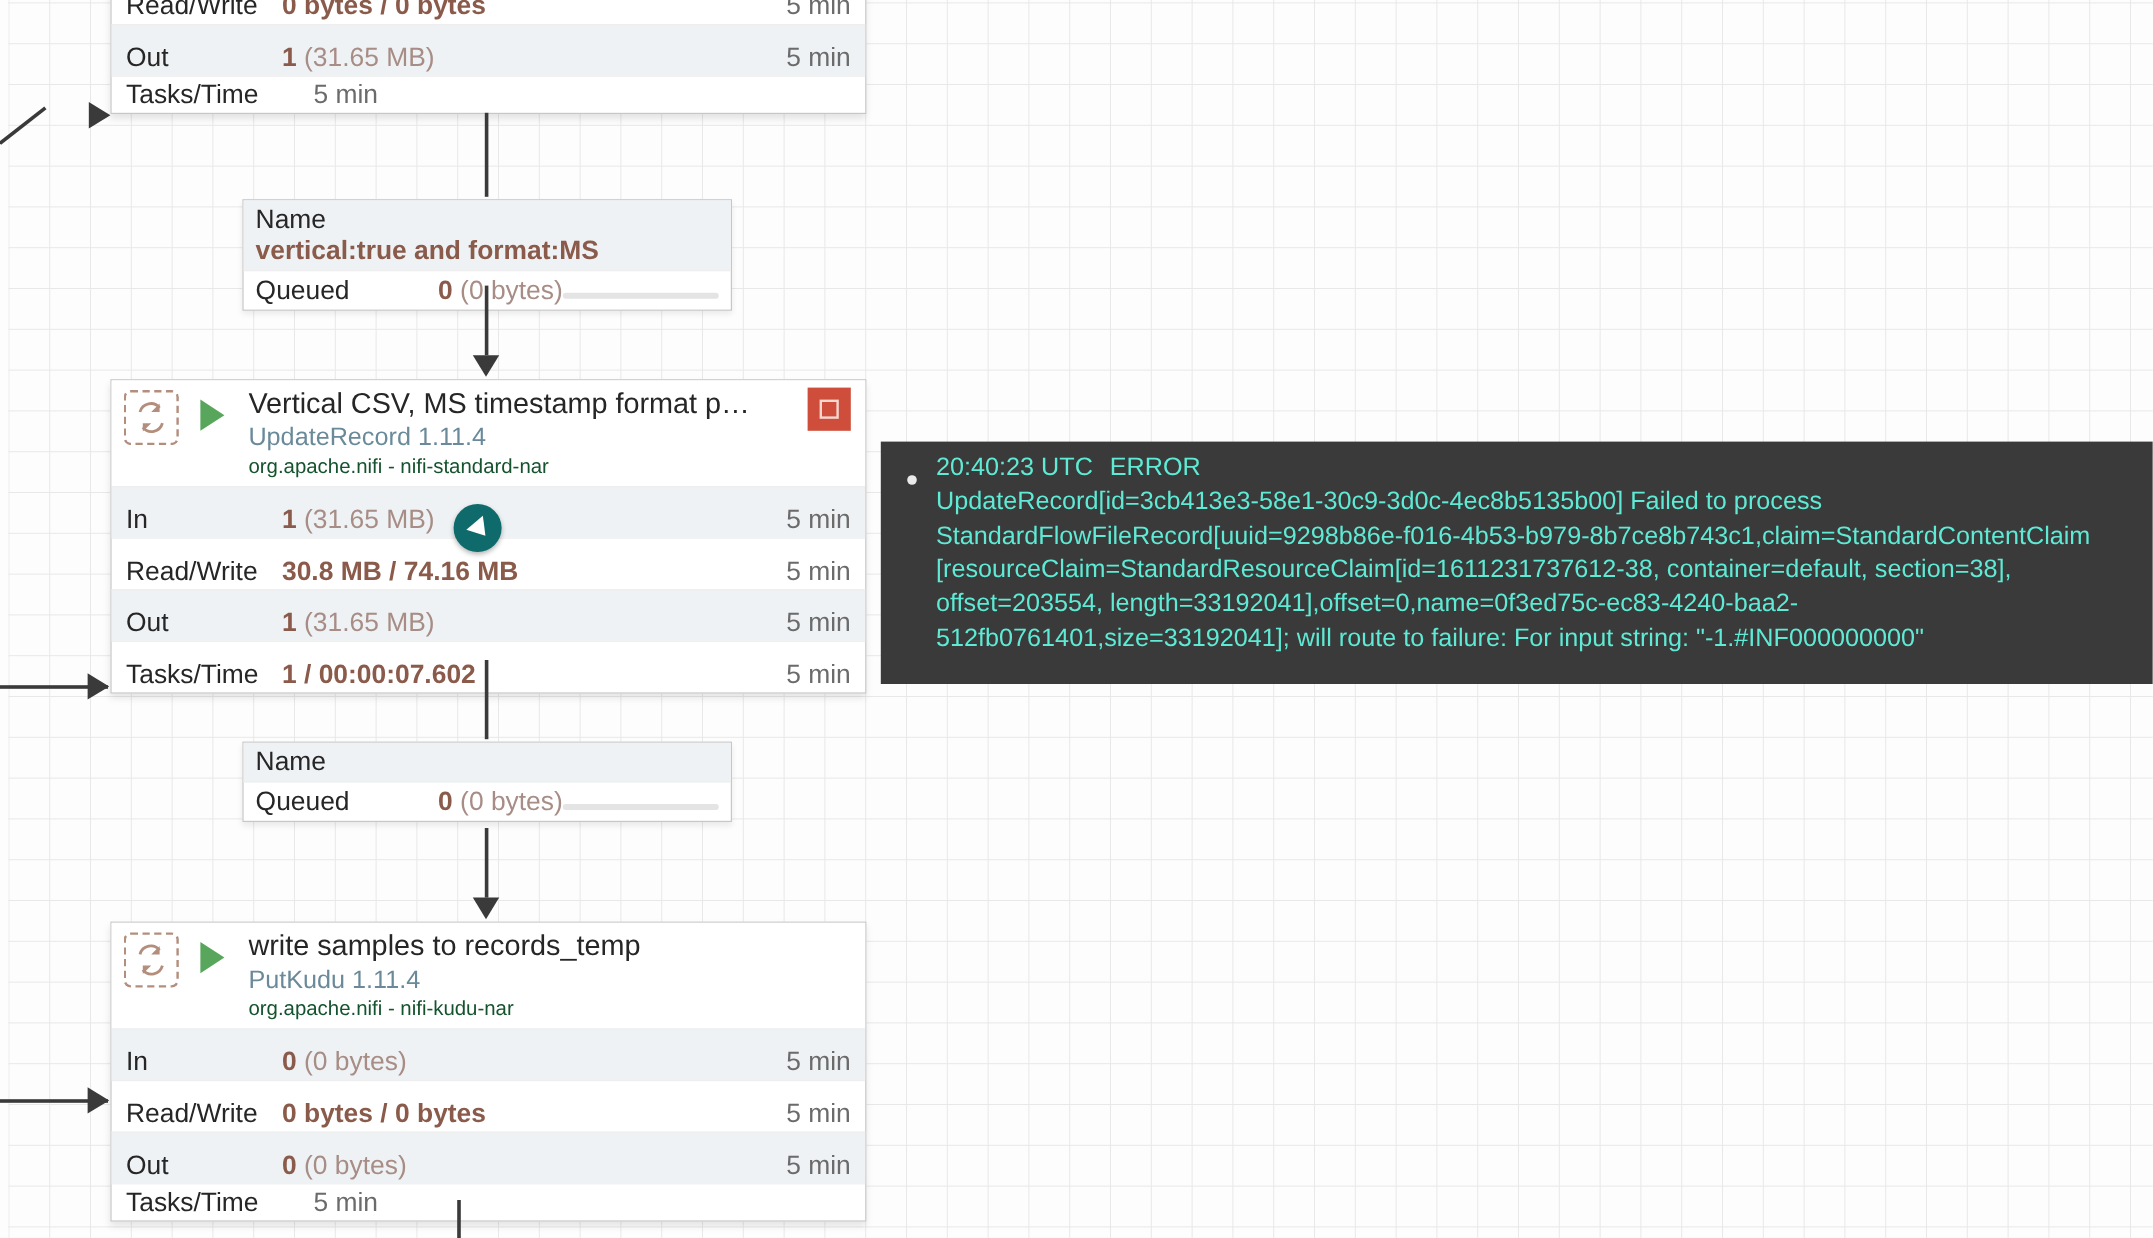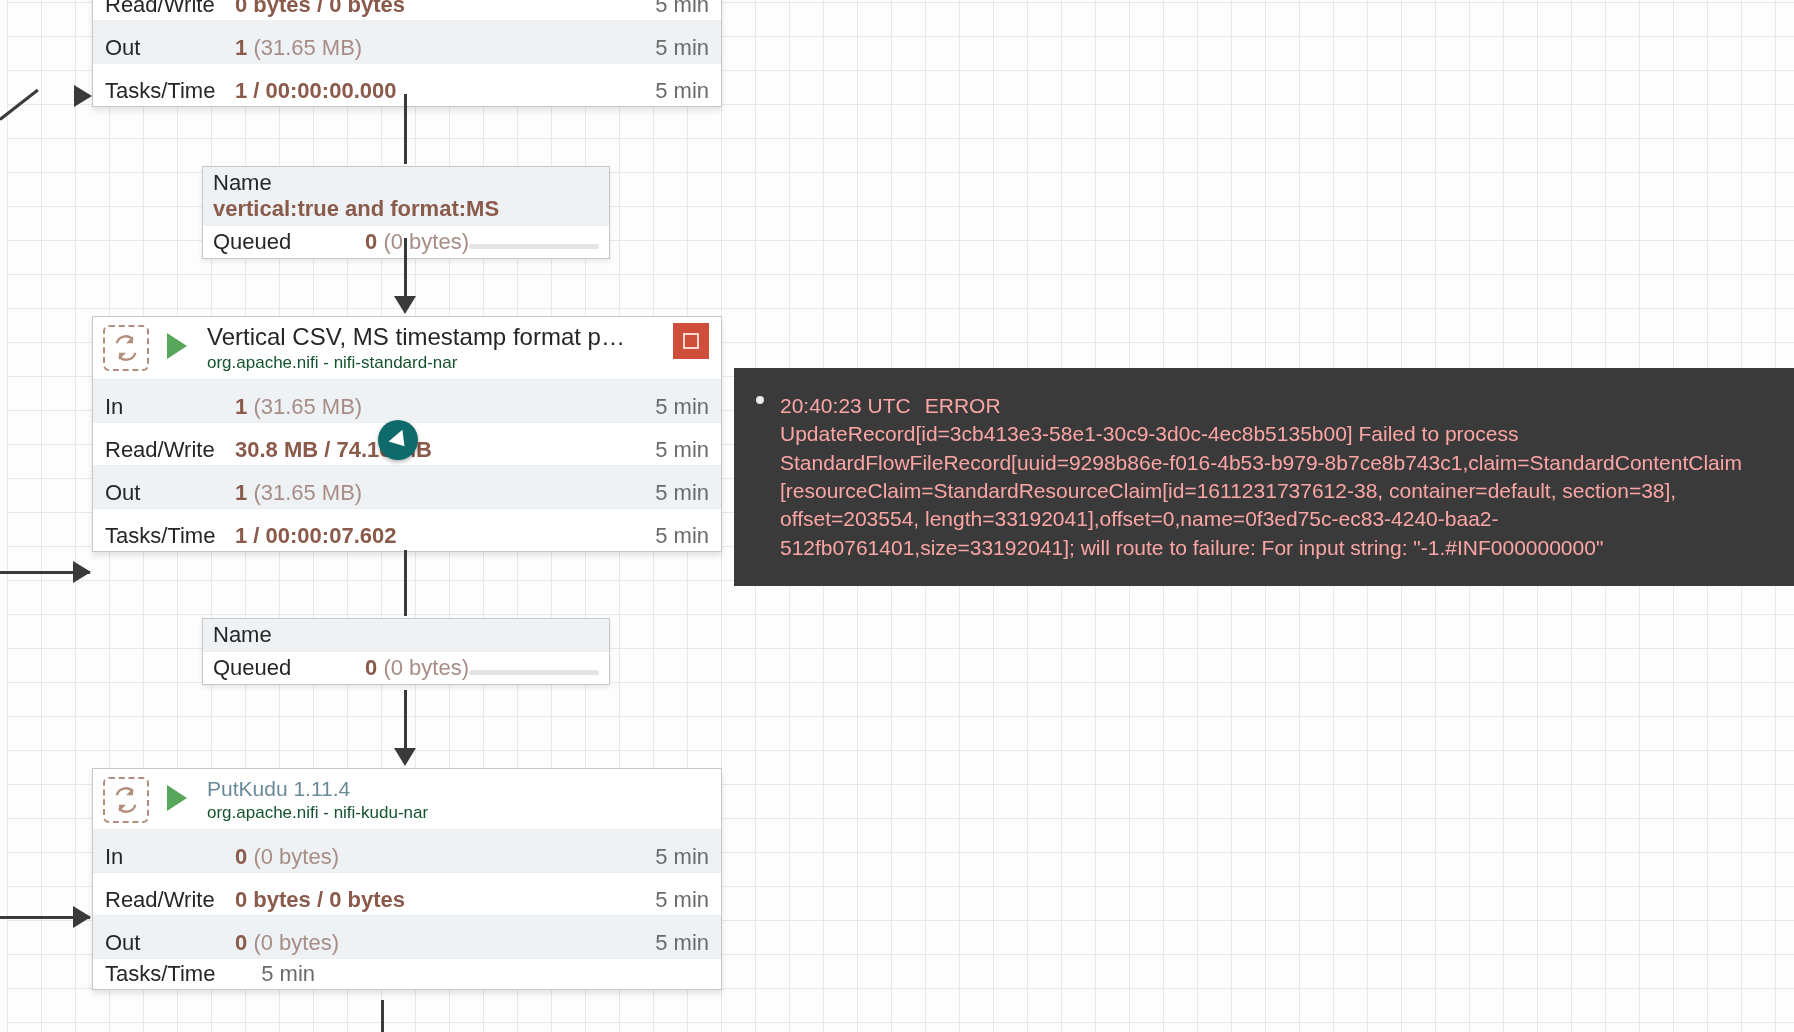--- a/index.html
+++ b/index.html
@@ -130,22 +130,22 @@
     border-left: 14px solid #fff;
     border-top: 9px solid transparent;
     border-bottom: 9px solid transparent;
     transform: rotate(50deg);
     margin-left: 4px; margin-top: 2px;
   }
 
   .tooltip {
     position: absolute;
     background: #3a3a3a;
-    color: #fca5a5;
-    padding: 24px 26px 24px 46px;
+    color: #5eead4;
+    padding: 8px 26px 24px 46px;
     font-size: 21px;
     line-height: 1.35;
     width: 1060px;
   }
   .tooltip .bullet {
     position: absolute; left: 22px; top: 28px;
     width: 8px; height: 8px; background: #eaeaea; border-radius: 50%;
   }
   .tooltip .hdr { display: flex; gap: 14px; }
 </style>
@@ -169,23 +169,20 @@
     <div class="stat-row alt">
       <span class="stat-label">Out</span>
       <span class="stat-value">
         <span>1</span>
         <span class="muted">(31.65 MB)</span>
       </span>
       <span class="stat-time">5 min</span>
     </div>
     <div class="stat-row">
       <span class="stat-label">Tasks/Time</span>
-      <span class="stat-value">
-        <span>1 / 00:00:00.000</span>
-      </span>
       <span class="stat-time">5 min</span>
     </div>
   </div>
 </div>
 
 <div class="arrow-line" style="left:404px; top:94px; width:3px; height:70px;"></div>
 
 <div class="connection" style="left:202px; top:166px;">
   <div class="conn-row shaded">
     <span class="conn-label">Name</span>
@@ -208,20 +205,21 @@
   <div class="header">
     <span class="proc-icon">
       <svg width="28" height="28" viewBox="0 0 24 24">
           <path fill="none" stroke="#b38e7d" stroke-width="2" d="M4 8a8 8 0 0 1 14-3M20 16a8 8 0 0 1-14 3"></path>
           <path fill="#b38e7d" d="M18 2v6h-6zM6 22v-6h6z"></path>
         </svg>
     </span>
     <span class="run-icon"></span>
     <div class="proc-titles">
       <div class="proc-name">Vertical CSV, MS timestamp format p…</div>
+      <div class="proc-type">UpdateRecord 1.11.4</div>
       <div class="proc-bundle">org.apache.nifi - nifi-standard-nar</div>
     </div>
     <div class="error-badge">
       <div class="error-badge-inner"></div>
     </div>
   </div>
   <div class="stats">
     <div class="stat-row alt">
       <span class="stat-label">In</span>
       <span class="stat-value">
@@ -284,20 +282,21 @@
 <div class="processor" style="left:92px; top:768px;">
   <div class="header">
     <span class="proc-icon">
       <svg width="28" height="28" viewBox="0 0 24 24">
           <path fill="none" stroke="#b38e7d" stroke-width="2" d="M4 8a8 8 0 0 1 14-3M20 16a8 8 0 0 1-14 3"></path>
           <path fill="#b38e7d" d="M18 2v6h-6zM6 22v-6h6z"></path>
         </svg>
     </span>
     <span class="run-icon"></span>
     <div class="proc-titles">
+      <div class="proc-name">write samples to records_temp</div>
       <div class="proc-type">PutKudu 1.11.4</div>
       <div class="proc-bundle">org.apache.nifi - nifi-kudu-nar</div>
     </div>
   </div>
   <div class="stats">
     <div class="stat-row alt">
       <span class="stat-label">In</span>
       <span class="stat-value">
         <span>0</span>
         <span class="muted">(0 bytes)</span>

